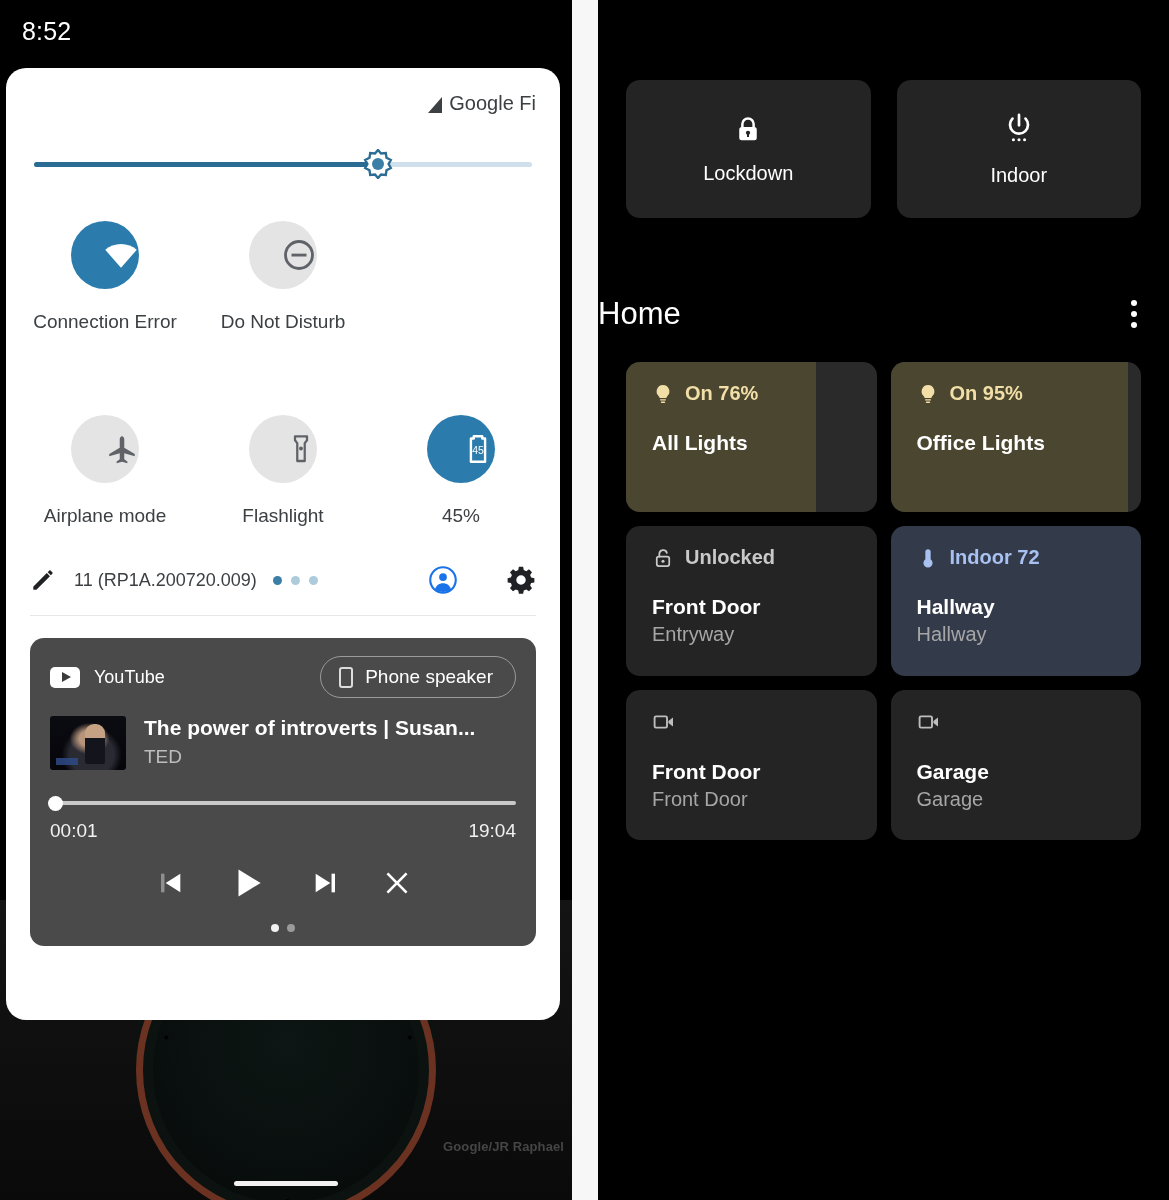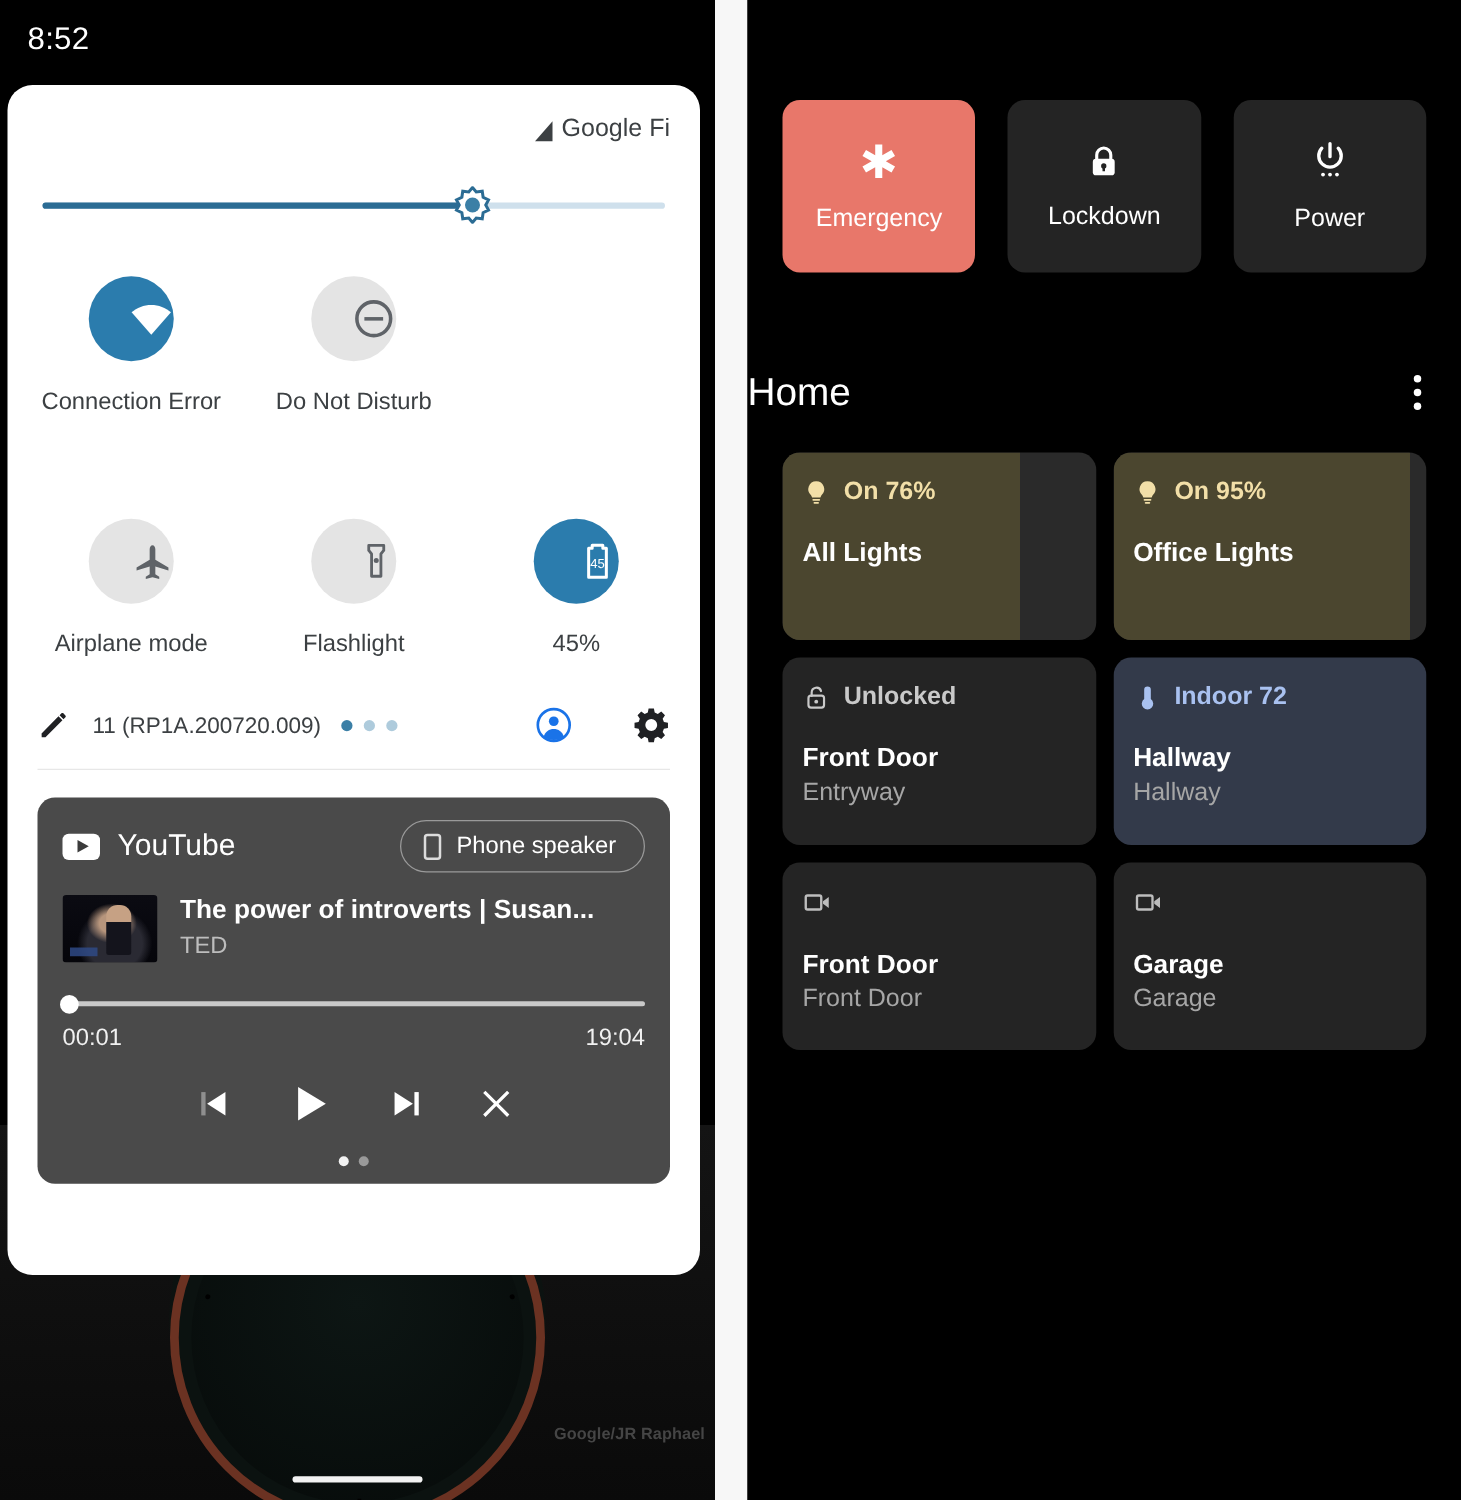--- a/index.html
+++ b/index.html
@@ -193,21 +193,21 @@
     background: #fff;
     display: flex; align-items: center; justify-content: center;
   }
   .yt-tri {
     width: 0; height: 0;
     border-left: 9px solid #3b3b3b;
     border-top: 5.5px solid transparent;
     border-bottom: 5.5px solid transparent;
     margin-left: 2px;
   }
-  .media-app { font-size: 24px; margin-left: 14px; }
+  .media-app { font-size: 18px; margin-left: 14px; }
   .speaker-chip {
     margin-left: auto;
     display: flex; align-items: center; gap: 12px;
     border: 1px solid #9a9a9a;
     border-radius: 22px;
     padding: 9px 22px 9px 18px;
     font-size: 19px;
   }
   .phone-glyph {
     width: 14px; height: 21px;
@@ -315,21 +315,21 @@
     grid-template-columns: 1fr 1fr;
     gap: 14px;
     padding: 16px 28px 0 28px;
   }
   .ctl {
     position: relative;
     height: 150px;
     border-radius: 14px;
     overflow: hidden;
     background: #242424;
-    padding: 20px 16px;
+    padding: 20px 26px;
   }
   .ctl .fillbar {
     position: absolute; left: 0; top: 0; bottom: 0;
     background: #4b462f;
   }
   .ctl .ctl-inner { position: relative; z-index: 2; }
   .ctl-status {
     display: flex; align-items: center; gap: 11px;
     font-size: 20px; font-weight: bold;
   }
@@ -549,46 +549,40 @@
 
     </div>
   </div>
 
   <div class="gutter"></div>
 
   <div class="right-panel">
 
     <div class="power-row">
 
-      <div class="power-btn emergency">
-        <svg width="34" height="34" viewBox="0 0 24 24">
-          <path d="M10 2.6 L14 2.6 L14 8.6 L19.2 5.6 L21.2 9 L16 12 L21.2 15 L19.2 18.4 L14 15.4 L14 21.4 L10 21.4 L10 15.4 L4.8 18.4 L2.8 15 L8 12 L2.8 9 L4.8 5.6 L10 8.6 Z" fill="#ffffff"></path>
-        </svg>
-        <span class="plabel">Emergency</span>
-      </div>
 
       <div class="power-btn">
         <svg width="30" height="30" viewBox="0 0 24 24">
           <path d="M7.5 10.5 L7.5 8 A4.5 4.5 0 0 1 16.5 8 L16.5 10.5" fill="none" stroke="#ffffff" stroke-width="2"></path>
           <rect x="5" y="10.4" width="14" height="10.6" rx="2" fill="#ffffff"></rect>
           <circle cx="12" cy="15" r="1.7" fill="#242424"></circle>
           <rect x="11.2" y="15" width="1.6" height="3.4" fill="#242424"></rect>
         </svg>
         <span class="plabel">Lockdown</span>
       </div>
 
       <div class="power-btn">
         <svg width="30" height="34" viewBox="0 0 24 28">
           <path d="M12 2.4 L12 11" fill="none" stroke="#ffffff" stroke-width="2.2" stroke-linecap="round"></path>
           <path d="M6.6 5.4 A7.4 7.4 0 1 0 17.4 5.4" fill="none" stroke="#ffffff" stroke-width="2.2" stroke-linecap="round"></path>
           <circle cx="7.4" cy="22.8" r="1.25" fill="#ffffff"></circle>
           <circle cx="12" cy="22.8" r="1.25" fill="#ffffff"></circle>
           <circle cx="16.6" cy="22.8" r="1.25" fill="#ffffff"></circle>
         </svg>
-        <span class="plabel">Power</span>
+        <span class="plabel">Indoor</span>
       </div>
     </div>
 
     <div class="home-header">
       <div class="home-title">Home</div>
       <div class="kebab">
         <i></i>
         <i></i>
         <i></i>
       </div>

